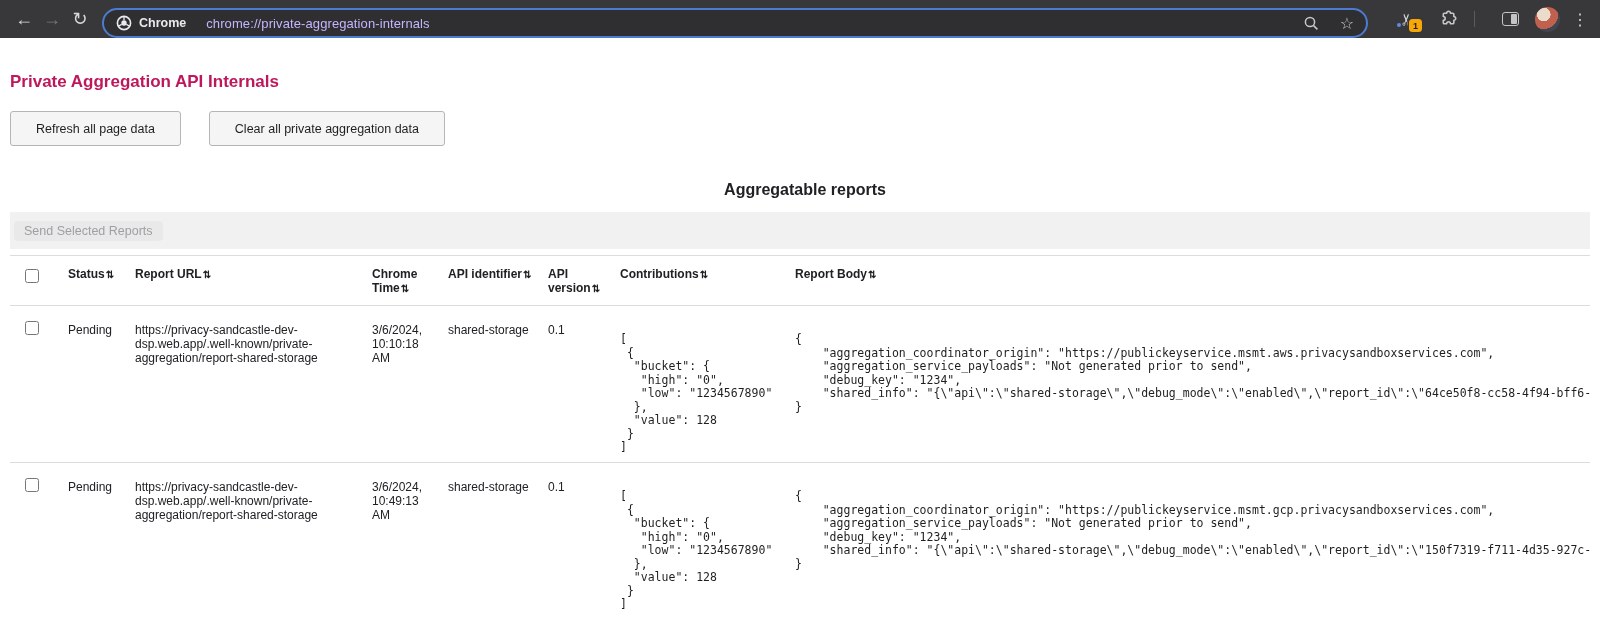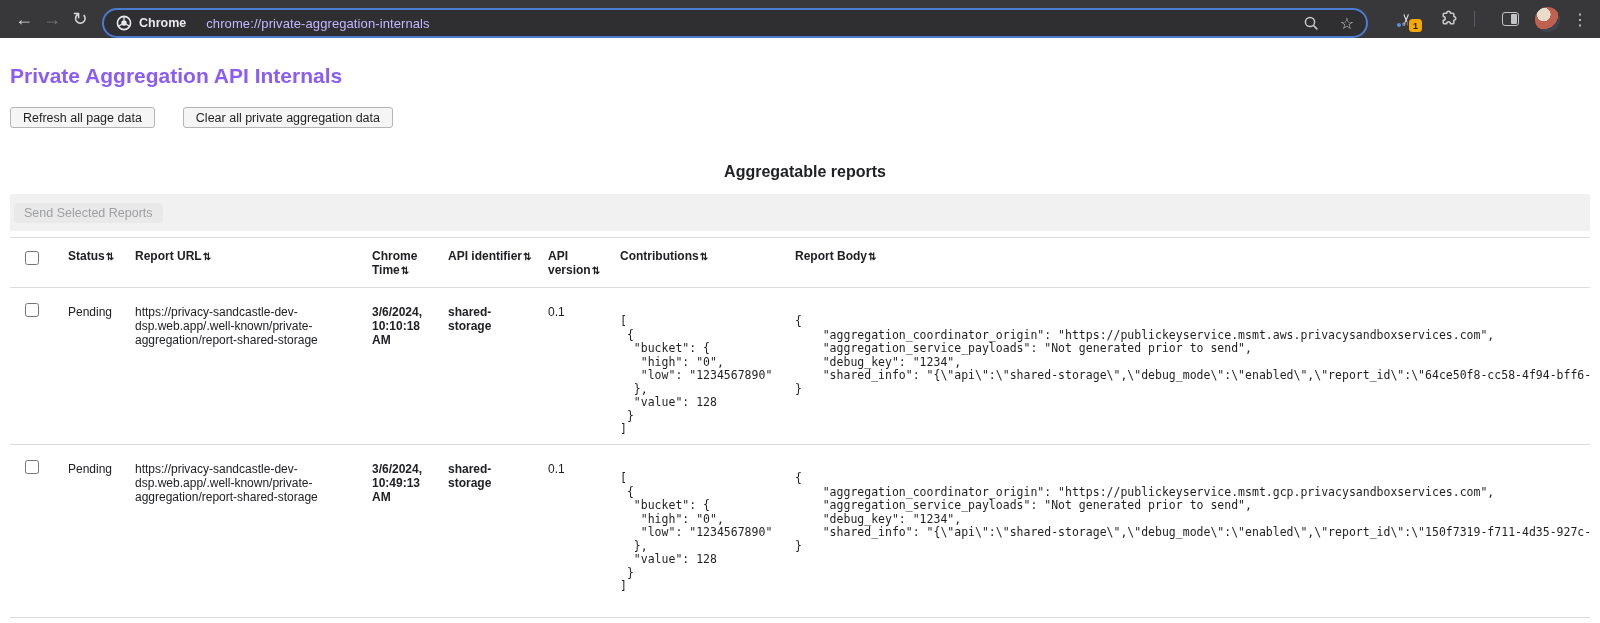--- a/index.html
+++ b/index.html
@@ -27,45 +27,45 @@
     justify-content: center; box-shadow: 0 0 0 1.5px #38383b; }
   .separator { width: 1px; height: 16px; background: #5b5b5f; margin: 0 8px 0 14px; flex: 0 0 auto; }
   .sidepanel { width: 17px; height: 14px; border: 1.7px solid #c3c4c6; border-radius: 3px; position: relative; }
   .sidepanel::after { content: ""; position: absolute; top: 1px; right: 1px; bottom: 1px; width: 6px;
     background: #c3c4c6; border-radius: 1px; }
   .avatar { width: 25px; height: 25px; border-radius: 50%; flex: 0 0 auto; margin-left: 12px;
     background: radial-gradient(circle at 35% 30%, #e9dccb 0 28%, #c0604f 29% 60%, #41454f 61% 100%); }
   .kebab { font-size: 16px; color: #cdced0; margin-left: 10px; width: 20px; text-align: center; flex: 0 0 auto; }
 
   
-  .page-title { margin: 26px 0 0 10px; font-size: 21px; font-weight: bold; color: #8b5cf6; }
+  .page-title { margin: 34px 0 0 10px; font-size: 17px; font-weight: bold; color: #be185d; }
   .top-buttons { margin: 19px 0 0 10px; display: flex; gap: 28px; }
   .btn { background: #f5f5f5; border: 1px solid #b5b5b5; border-radius: 3px; color: #1f1f1f;
-    font-size: 12.5px; font-family: "Liberation Sans", sans-serif; padding: 3px 12px; height: 21px; line-height: 14px; }
+    font-size: 12.5px; font-family: "Liberation Sans", sans-serif; padding: 3px 25px; height: 35px; line-height: 14px; }
   .section-heading { margin: 35px 0 0 10px; font-size: 16px; font-weight: bold; color: #202124; text-align: center; }
   .table-toolbar { margin: 13px 10px 0 10px; height: 37px; background: #f1f1f1; display: flex; align-items: center; }
   .btn-disabled { background: #e9e9e9; border: none; border-radius: 4px; color: #9e9fa3; font-size: 12.5px;
     font-family: "Liberation Sans", sans-serif; padding: 3px 10px; margin-left: 4px; }
 
   
   table.reports { margin: 6px 10px 0 10px; width: 1580px; border-collapse: collapse; table-layout: fixed; }
   .reports th, .reports td { text-align: left; vertical-align: top; padding: 0 16px 0 0; font-size: 12px; color: #202124; }
   .reports thead th { font-weight: bold; padding-top: 11px; padding-bottom: 10px; }
   .reports thead tr { border-top: 1px solid #dcdcdc; border-bottom: 1px solid #dcdcdc; }
   .reports tbody tr { border-bottom: 1px solid #dcdcdc; }
   .reports tbody td { padding-top: 17px; }
   .col-check { width: 58px; } .col-status { width: 67px; } .col-url { width: 237px; }
   .col-time { width: 76px; } .col-apiid { width: 100px; } .col-apiver { width: 72px; }
   .col-contrib { width: 175px; }
   .cell-check { padding-left: 15px !important; }
   .reports thead .cell-check { padding-top: 13px; }
   .reports tbody .cell-check { padding-top: 15px; }
   .sort { font-size: 10px; margin-left: 1px; }
   .url-cell { overflow-wrap: break-word; line-height: 14px; }
-  .wrap-cell { line-height: 14px; font-weight: bold; }
+  .wrap-cell { line-height: 14px; }
   .mono { margin: 10px 0 0 0; font-family: "DejaVu Sans Mono", monospace; font-size: 11.5px;
     line-height: 13.5px; white-space: pre; color: #1f1f1f; }
   td.body-cell { overflow: hidden; padding-right: 0 !important; }
   tr.row-1 td { height: 157px; }
   tr.row-2 td { height: 173px; }
   input[type="checkbox"] { width: 14px; height: 14px; margin: 0; accent-color: #fff; }
 </style>
 </head>
 <body>
 

